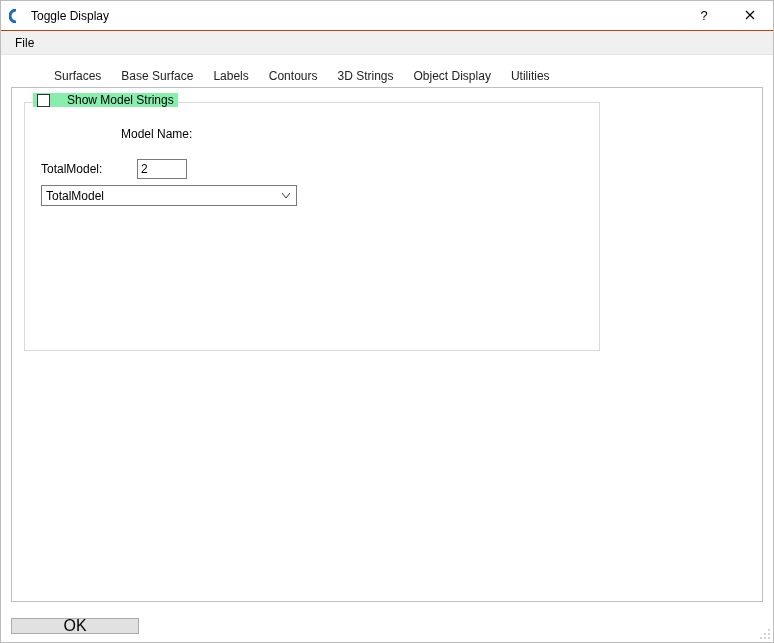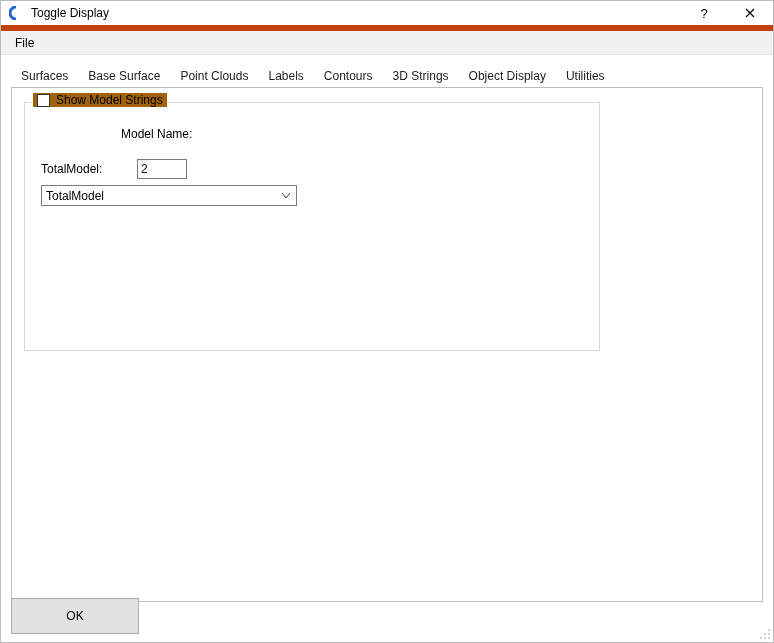--- a/index.html
+++ b/index.html
@@ -13,21 +13,21 @@
       overflow: hidden;
       position: relative;
       color: #000;
     }
     .titlebar {
       height: 30px;
       display: flex;
       align-items: center;
       padding: 0 0 0 8px;
       background: #fff;
-      border-bottom: 6px solid #c2410c;
+      border-bottom: 1px solid #c2410c;
     }
     .app-icon {
       width: 14px; height: 14px;
       margin-right: 8px;
       display: flex; align-items: center; justify-content: center;
     }
     .app-icon svg { width: 14px; height: 14px; }
     .title-text { font-size: 12px; }
     .titlebar-spacer { flex: 1; }
     .title-btn {
@@ -47,21 +47,21 @@
       padding: 0 6px;
       border-bottom: 1px solid #e5e5e5;
     }
     .menu-item {
       padding: 3px 8px;
       font-size: 12px;
       text-align: center;
     }
     .content-area {
       position: absolute;
-      left: 10px; right: 10px; top: 62px; bottom: 40px;
+      left: 10px; right: 10px; top: 62px; bottom: 40px; padding-left: 33px;
     }
     .tabstrip {
       display: flex;
       align-items: flex-end;
       height: 24px;
       position: relative;
     }
     .tab {
       padding: 4px 9px;
       font-size: 12px;
@@ -87,24 +87,24 @@
     }
     .fieldset-box {
       position: absolute;
       left: 12px; top: 14px;
       width: 576px; height: 249px;
       border: 1px solid #d9d9d9;
     }
     .fieldset-legend {
       position: absolute;
       top: -10px; left: 8px;
-      background: #a16207;
+      background: #86efac;
       padding: 0 4px;
       display: flex; align-items: center;
-      gap: 6px;
+      gap: 17px;
     }
     .checkbox {
       width: 13px; height: 13px;
       border: 1px solid #333;
       background: #fff;
       display: inline-block;
     }
     .form-row {
       display: flex; align-items: center;
       position: absolute;
@@ -132,25 +132,25 @@
       padding: 0 3px;
       display: flex; align-items: center;
       background: #fff;
     }
     .button-bar {
       position: absolute;
       left: 10px; bottom: 8px;
       display: flex;
     }
     .btn {
-      width: 128px; height: 36px;
+      width: 128px; height: 16px;
       border: 1px solid #adadad;
       background: #e1e1e1;
       display: flex; align-items: center; justify-content: center;
-      font-size: 12px;
+      font-size: 16px;
       cursor: default;
     }
     .resize-grip {
       position: absolute;
       right: 2px; bottom: 2px;
       width: 12px; height: 12px;
     }
     .resize-grip svg { width: 12px; height: 12px; }
   </style>
 </head>
@@ -177,21 +177,20 @@
 </div>
 
 <div class="menubar">
   <div class="menu-item">File</div>
 </div>
 
 <div class="content-area">
   <div class="tabstrip">
     <div class="tab"><span>Surfaces</span></div>
     <div class="tab"><span>Base Surface</span></div>
-    <div class="tab"><span>Point Clouds</span></div>
     <div class="tab"><span>Labels</span></div>
     <div class="tab"><span>Contours</span></div>
     <div class="tab"><span>3D Strings</span></div>
     <div class="tab"><span>Object Display</span></div>
     <div class="tab"><span>Utilities</span></div>
   </div>
 
   <div class="tab-panel">
     <div class="fieldset-box">
       <div class="fieldset-legend">

